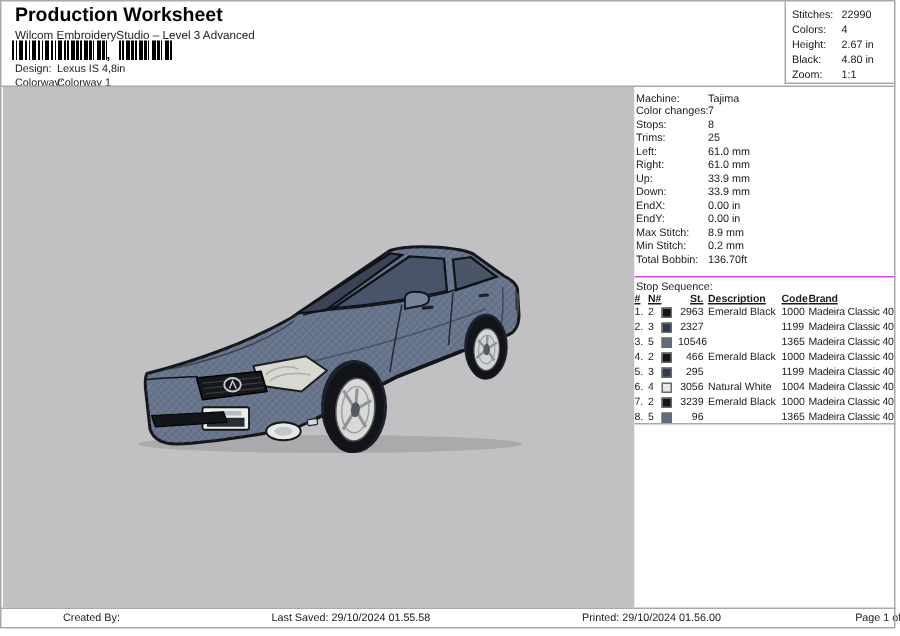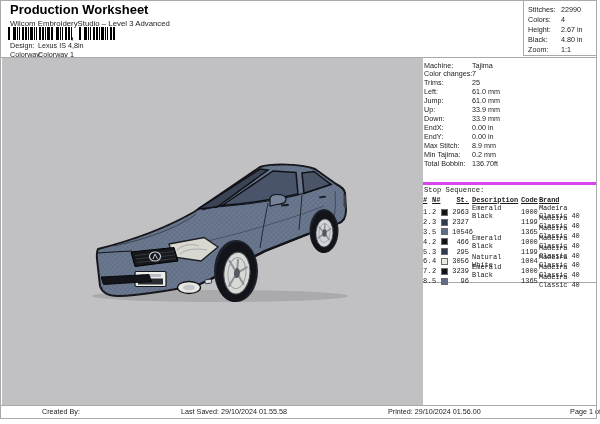--- a/index.html
+++ b/index.html
@@ -19,25 +19,25 @@
   
   .stats{position:absolute;left:523px;top:1px;width:74px;height:55px;border-left:1px solid #a9a9a9;border-bottom:1px solid #a9a9a9;box-sizing:border-box;background:#fff;padding-top:3px;}
   .srow{position:relative;height:10.1px;font-size:7.2px;}
   .srow .k{position:absolute;left:4px;top:1px;}
   .srow .v{position:absolute;left:37px;top:1px;}
   
   .canvas{position:absolute;left:2px;top:58px;width:421px;height:347px;background:#c1c1c3;}
   .canvas svg{position:absolute;left:0;top:0;}
   
   .rpanel{position:absolute;left:423px;top:58px;width:174px;height:347px;background:#fff;}
-  .machine-box{position:absolute;left:0;top:0;right:0;height:127px;border-bottom:3px solid #d946ef;box-sizing:border-box;padding-top:2px;}
+  .machine-box{position:absolute;left:0;top:0;right:0;height:127px;border-bottom:1px solid #d946ef;box-sizing:border-box;padding-top:2px;}
   .mrow{position:relative;height:8.93px;font-size:7.2px;}
   .mrow .k{position:absolute;left:1px;top:0.5px;}
   .mrow .v{position:absolute;left:49px;top:0.5px;}
-  .stop-box{position:absolute;left:0;top:127px;right:0;height:98px;border-bottom:1px solid #a8a8a8;box-sizing:border-box;font-family:Liberation Mono, monospace;}
+  .stop-box{position:absolute;left:0;top:127px;right:0;height:98px;border-bottom:1px solid #a8a8a8;box-sizing:border-box;}
   .stop-title{position:absolute;left:1px;top:1px;font-size:7.2px;}
   .ttable{position:absolute;left:0;top:10px;right:0;}
   .trow{display:grid;grid-template-columns:9px 9px 11px 17px 3px 49px 18px 1fr;height:9.9px;align-items:center;font-size:7px;}
   .trow.head{font-weight:bold;height:9px;}
   .trow.head span{text-decoration:underline;}
   .c-st{text-align:right;}
   .c-brand{letter-spacing:-0.15px;}
   .swatch{display:inline-block;width:7px;height:7px;border:0.5px solid #6a6a6a;box-sizing:border-box;vertical-align:middle;}
   
   .footer-text{top:407px;font-size:7.2px;margin-left:32px;}
@@ -154,29 +154,33 @@
     <div class="machine-box">
       <div class="mrow">
           <span class="k">Machine:</span>
           <span class="v">Tajima</span>
         </div>
       <div class="mrow">
           <span class="k">Color changes:</span>
           <span class="v">7</span>
         </div>
       <div class="mrow">
+          <span class="k">Stops:</span>
+          <span class="v">8</span>
+        </div>
+      <div class="mrow">
           <span class="k">Trims:</span>
           <span class="v">25</span>
         </div>
       <div class="mrow">
           <span class="k">Left:</span>
           <span class="v">61.0 mm</span>
         </div>
       <div class="mrow">
-          <span class="k">Jump:</span>
+          <span class="k">Right:</span>
           <span class="v">61.0 mm</span>
         </div>
       <div class="mrow">
           <span class="k">Up:</span>
           <span class="v">33.9 mm</span>
         </div>
       <div class="mrow">
           <span class="k">Down:</span>
           <span class="v">33.9 mm</span>
         </div>
@@ -186,21 +190,21 @@
         </div>
       <div class="mrow">
           <span class="k">EndY:</span>
           <span class="v">0.00 in</span>
         </div>
       <div class="mrow">
           <span class="k">Max Stitch:</span>
           <span class="v">8.9 mm</span>
         </div>
       <div class="mrow">
-          <span class="k">Min Tajima:</span>
+          <span class="k">Min Stitch:</span>
           <span class="v">0.2 mm</span>
         </div>
       <div class="mrow">
           <span class="k">Total Bobbin:</span>
           <span class="v">136.70ft</span>
         </div>
     </div>
 
     <div class="stop-box">
       <div class="stop-title">Stop Sequence:</div>

